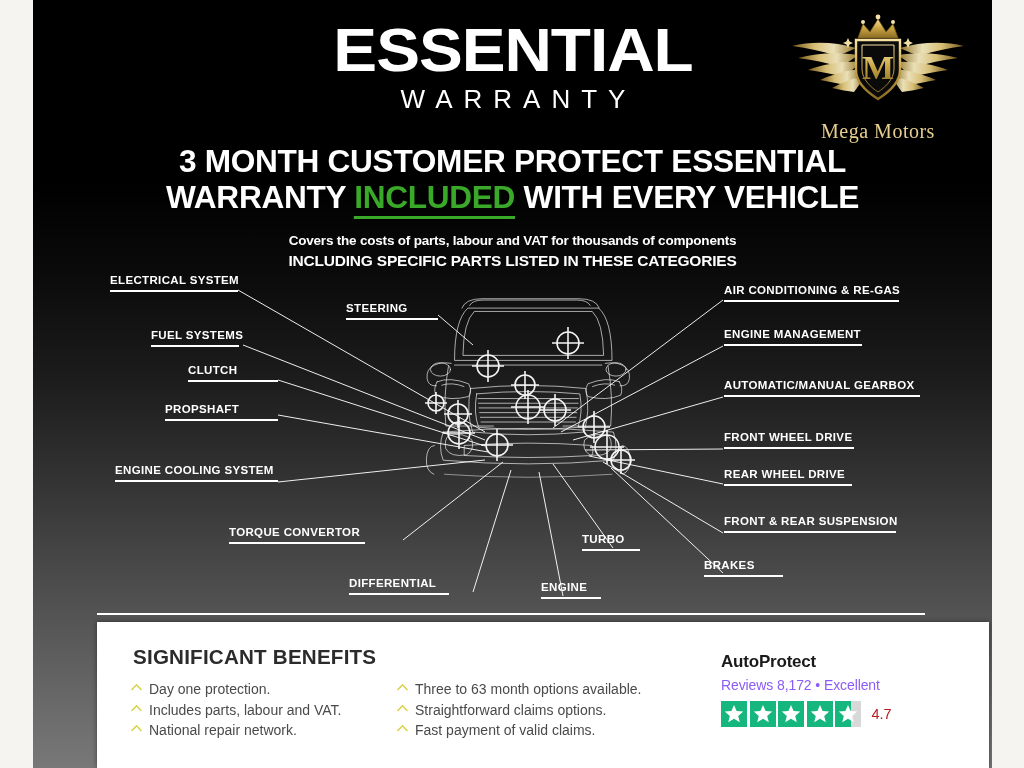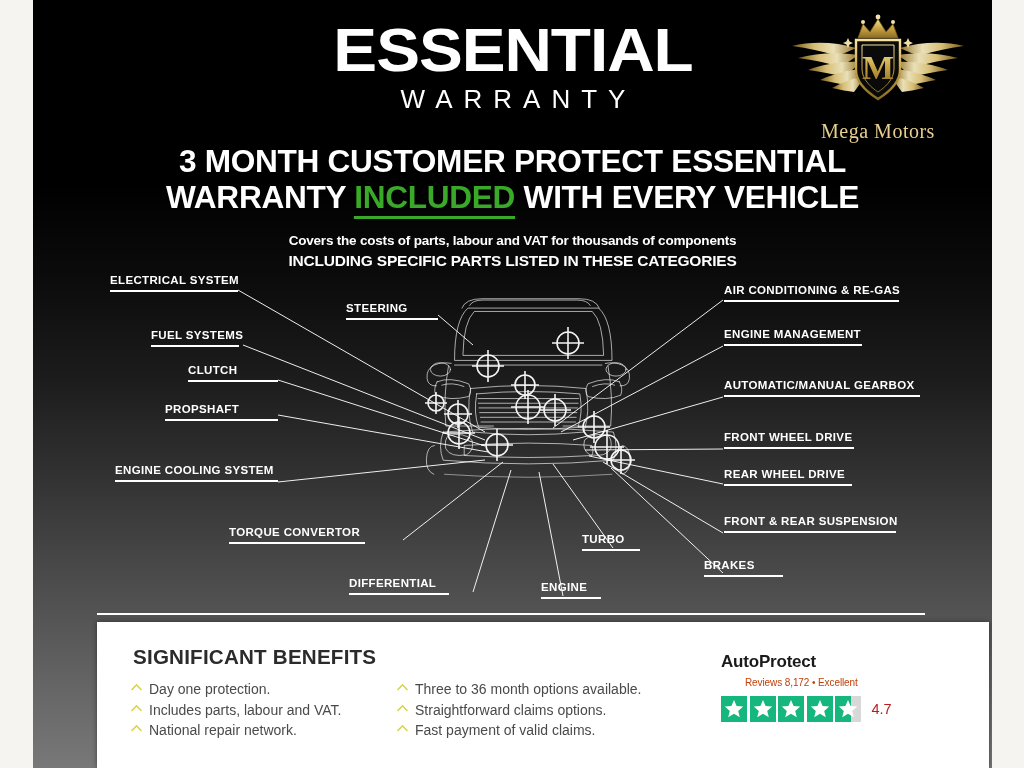--- a/index.html
+++ b/index.html
@@ -152,21 +152,21 @@
     width: 11px; height: 11px;
     color: #d9d349;
     font-size: 13px;
     line-height: 11px;
   }
   .chev svg { display: block; }
 
   
   #tp { position: absolute; left: 624px; top: 30px; }
   .tp-brand { font-size: 17px; font-weight: 700; color: #1a1a1a; letter-spacing: -0.2px; }
-  .tp-meta { font-size: 10px; color: #c2410c; margin-top: 5px; letter-spacing: -0.1px; margin-left: 24px; }
+  .tp-meta { font-size: 14px; color: #8b5cf6; margin-top: 5px; letter-spacing: -0.1px; }
   .tp-stars { display: flex; align-items: center; margin-top: 8px; }
   .star-box {
     width: 26px; height: 26px; margin-right: 2.5px;
     position: relative; background: #d8d8d8;
   }
   .star-box .fill {
     position: absolute; left: 0; top: 0; height: 100%;
     background: #16b67f;
   }
   .star-box svg { position: absolute; left: 0; top: 0; }
@@ -472,21 +472,21 @@
         </div>
       </div>
 
       <div class="ben-col c2">
         <div class="ben-item">
           <span class="chev">
             <svg width="11" height="8" viewBox="0 0 11 8">
                 <path d="M1 6.5 L5.5 1.8 L10 6.5" fill="none" stroke="#d9d349" stroke-width="1.6" stroke-linecap="round"></path>
               </svg>
           </span>
-          <span>Three to 36 month options available.</span>
+          <span>Three to 63 month options available.</span>
         </div>
         <div class="ben-item">
           <span class="chev">
             <svg width="11" height="8" viewBox="0 0 11 8">
                 <path d="M1 6.5 L5.5 1.8 L10 6.5" fill="none" stroke="#d9d349" stroke-width="1.6" stroke-linecap="round"></path>
               </svg>
           </span>
           <span>Straightforward claims options.</span>
         </div>
         <div class="ben-item">

